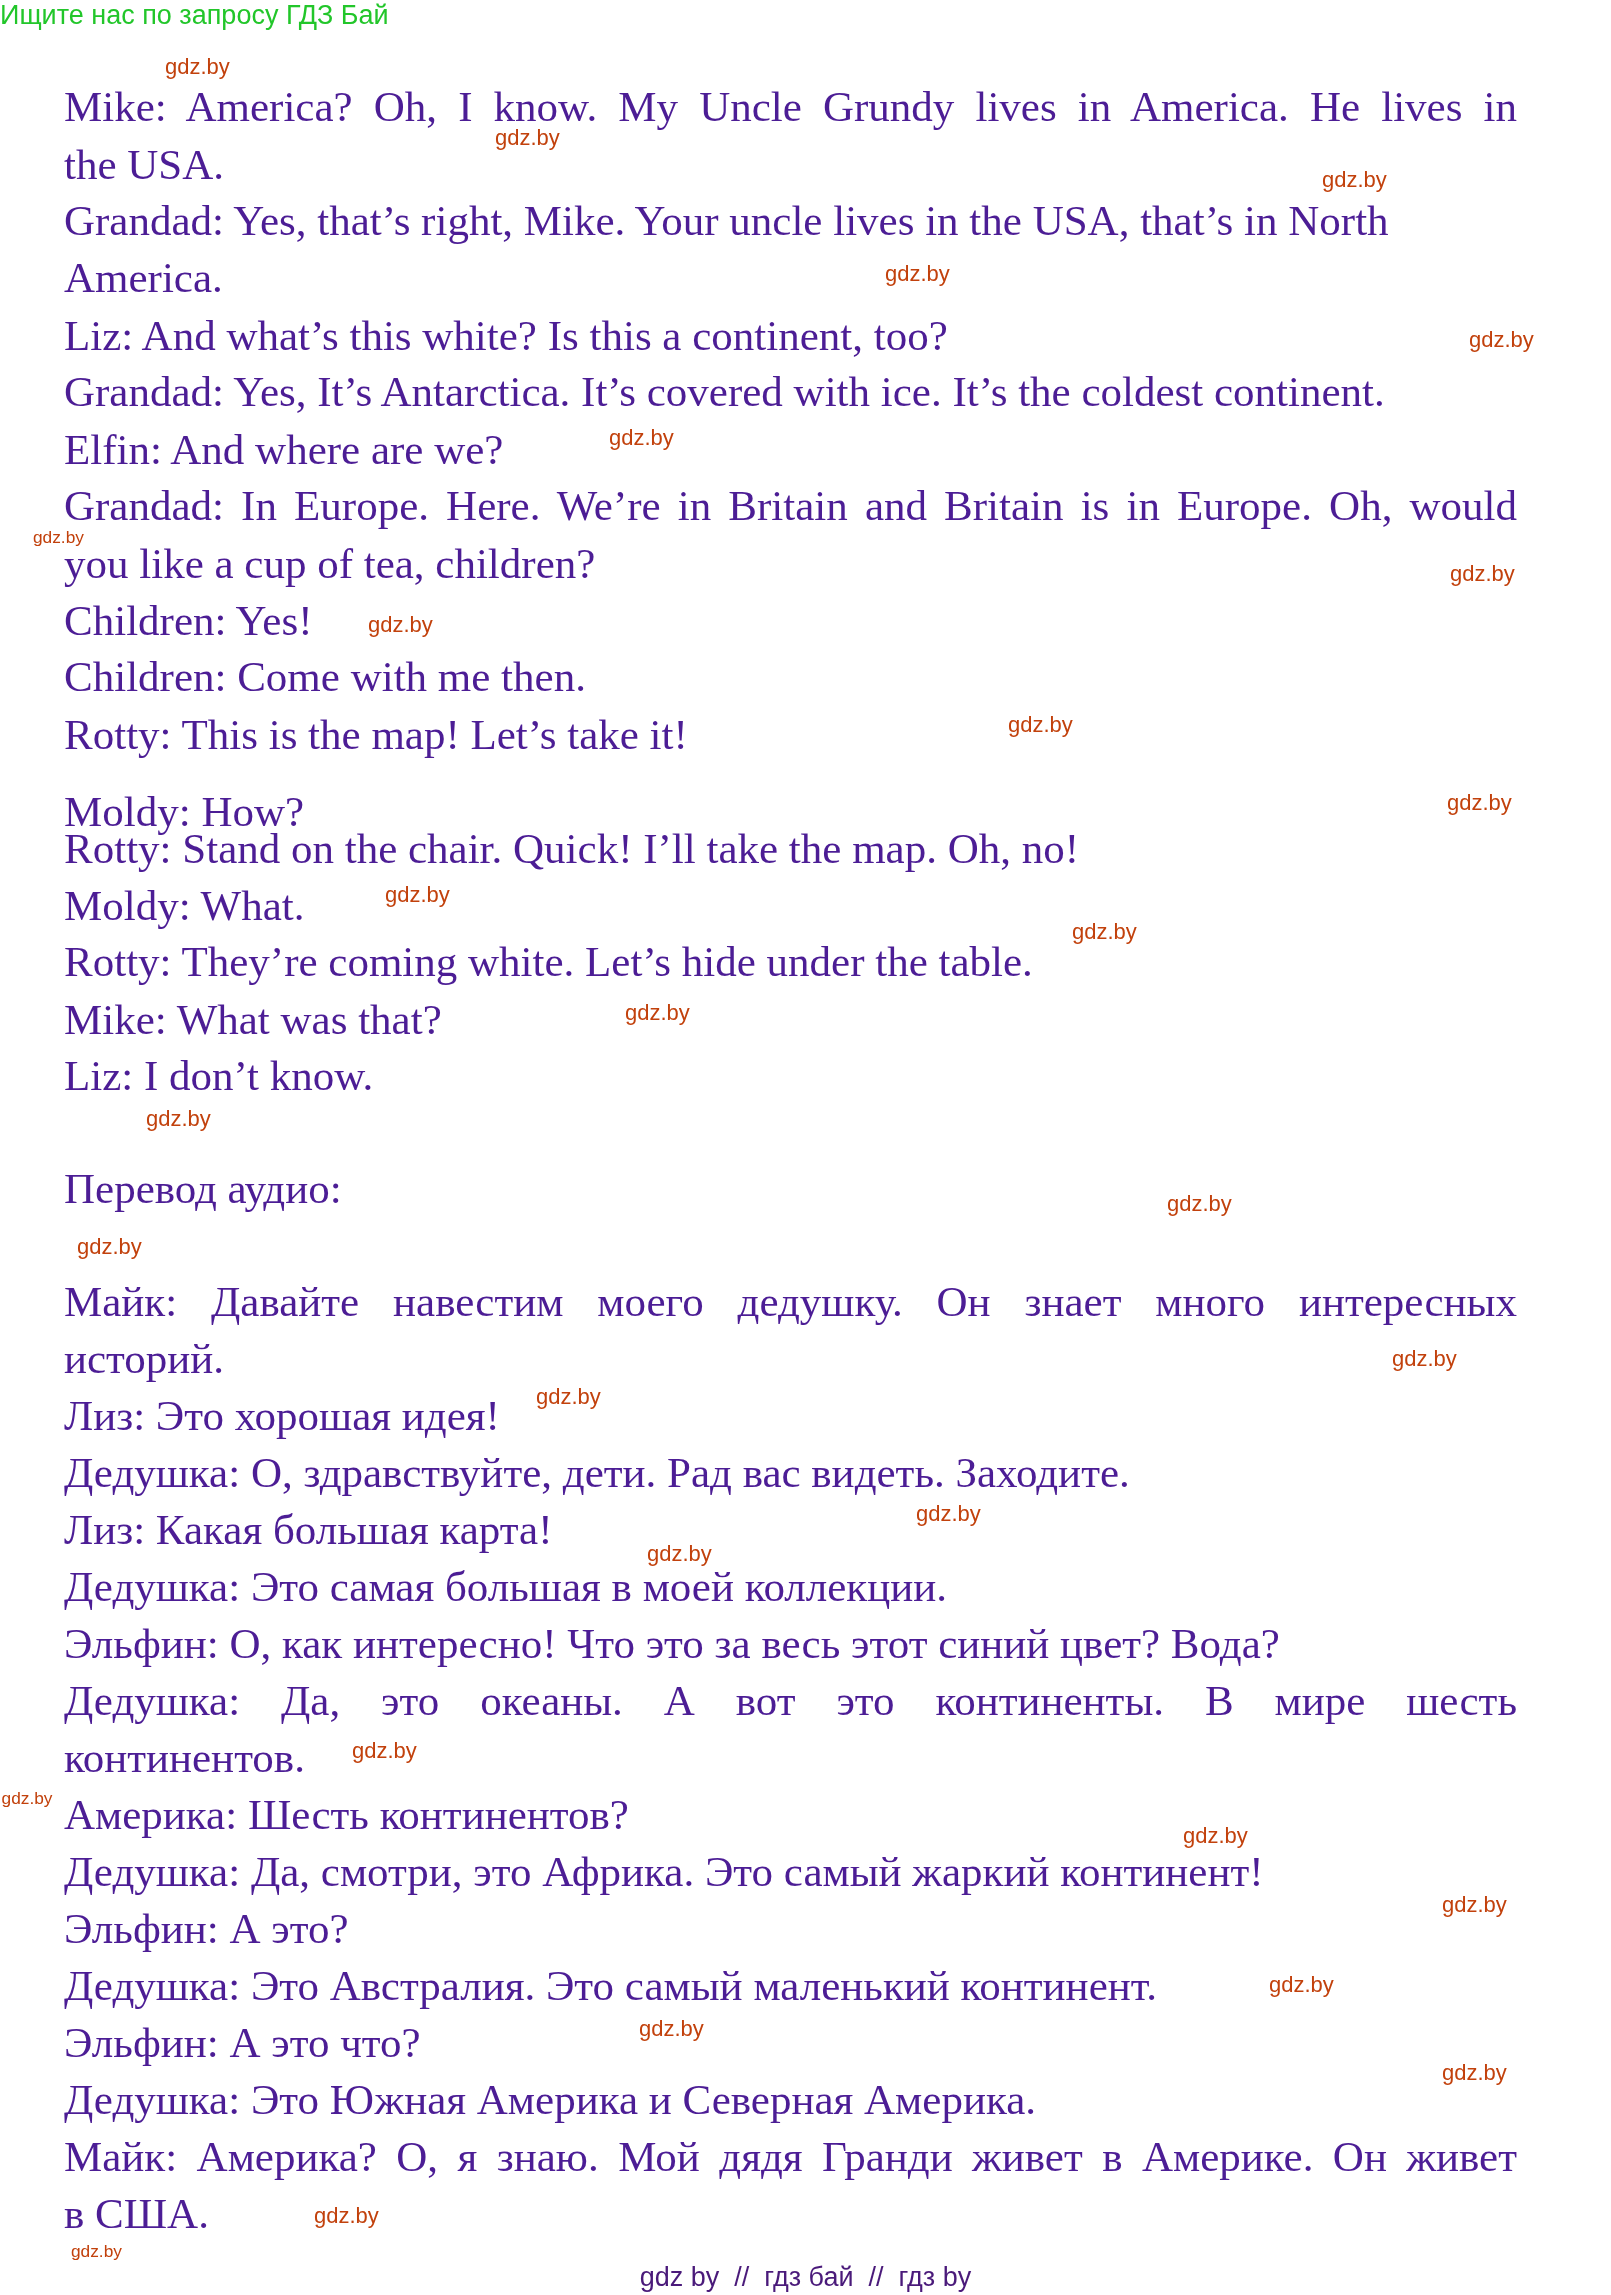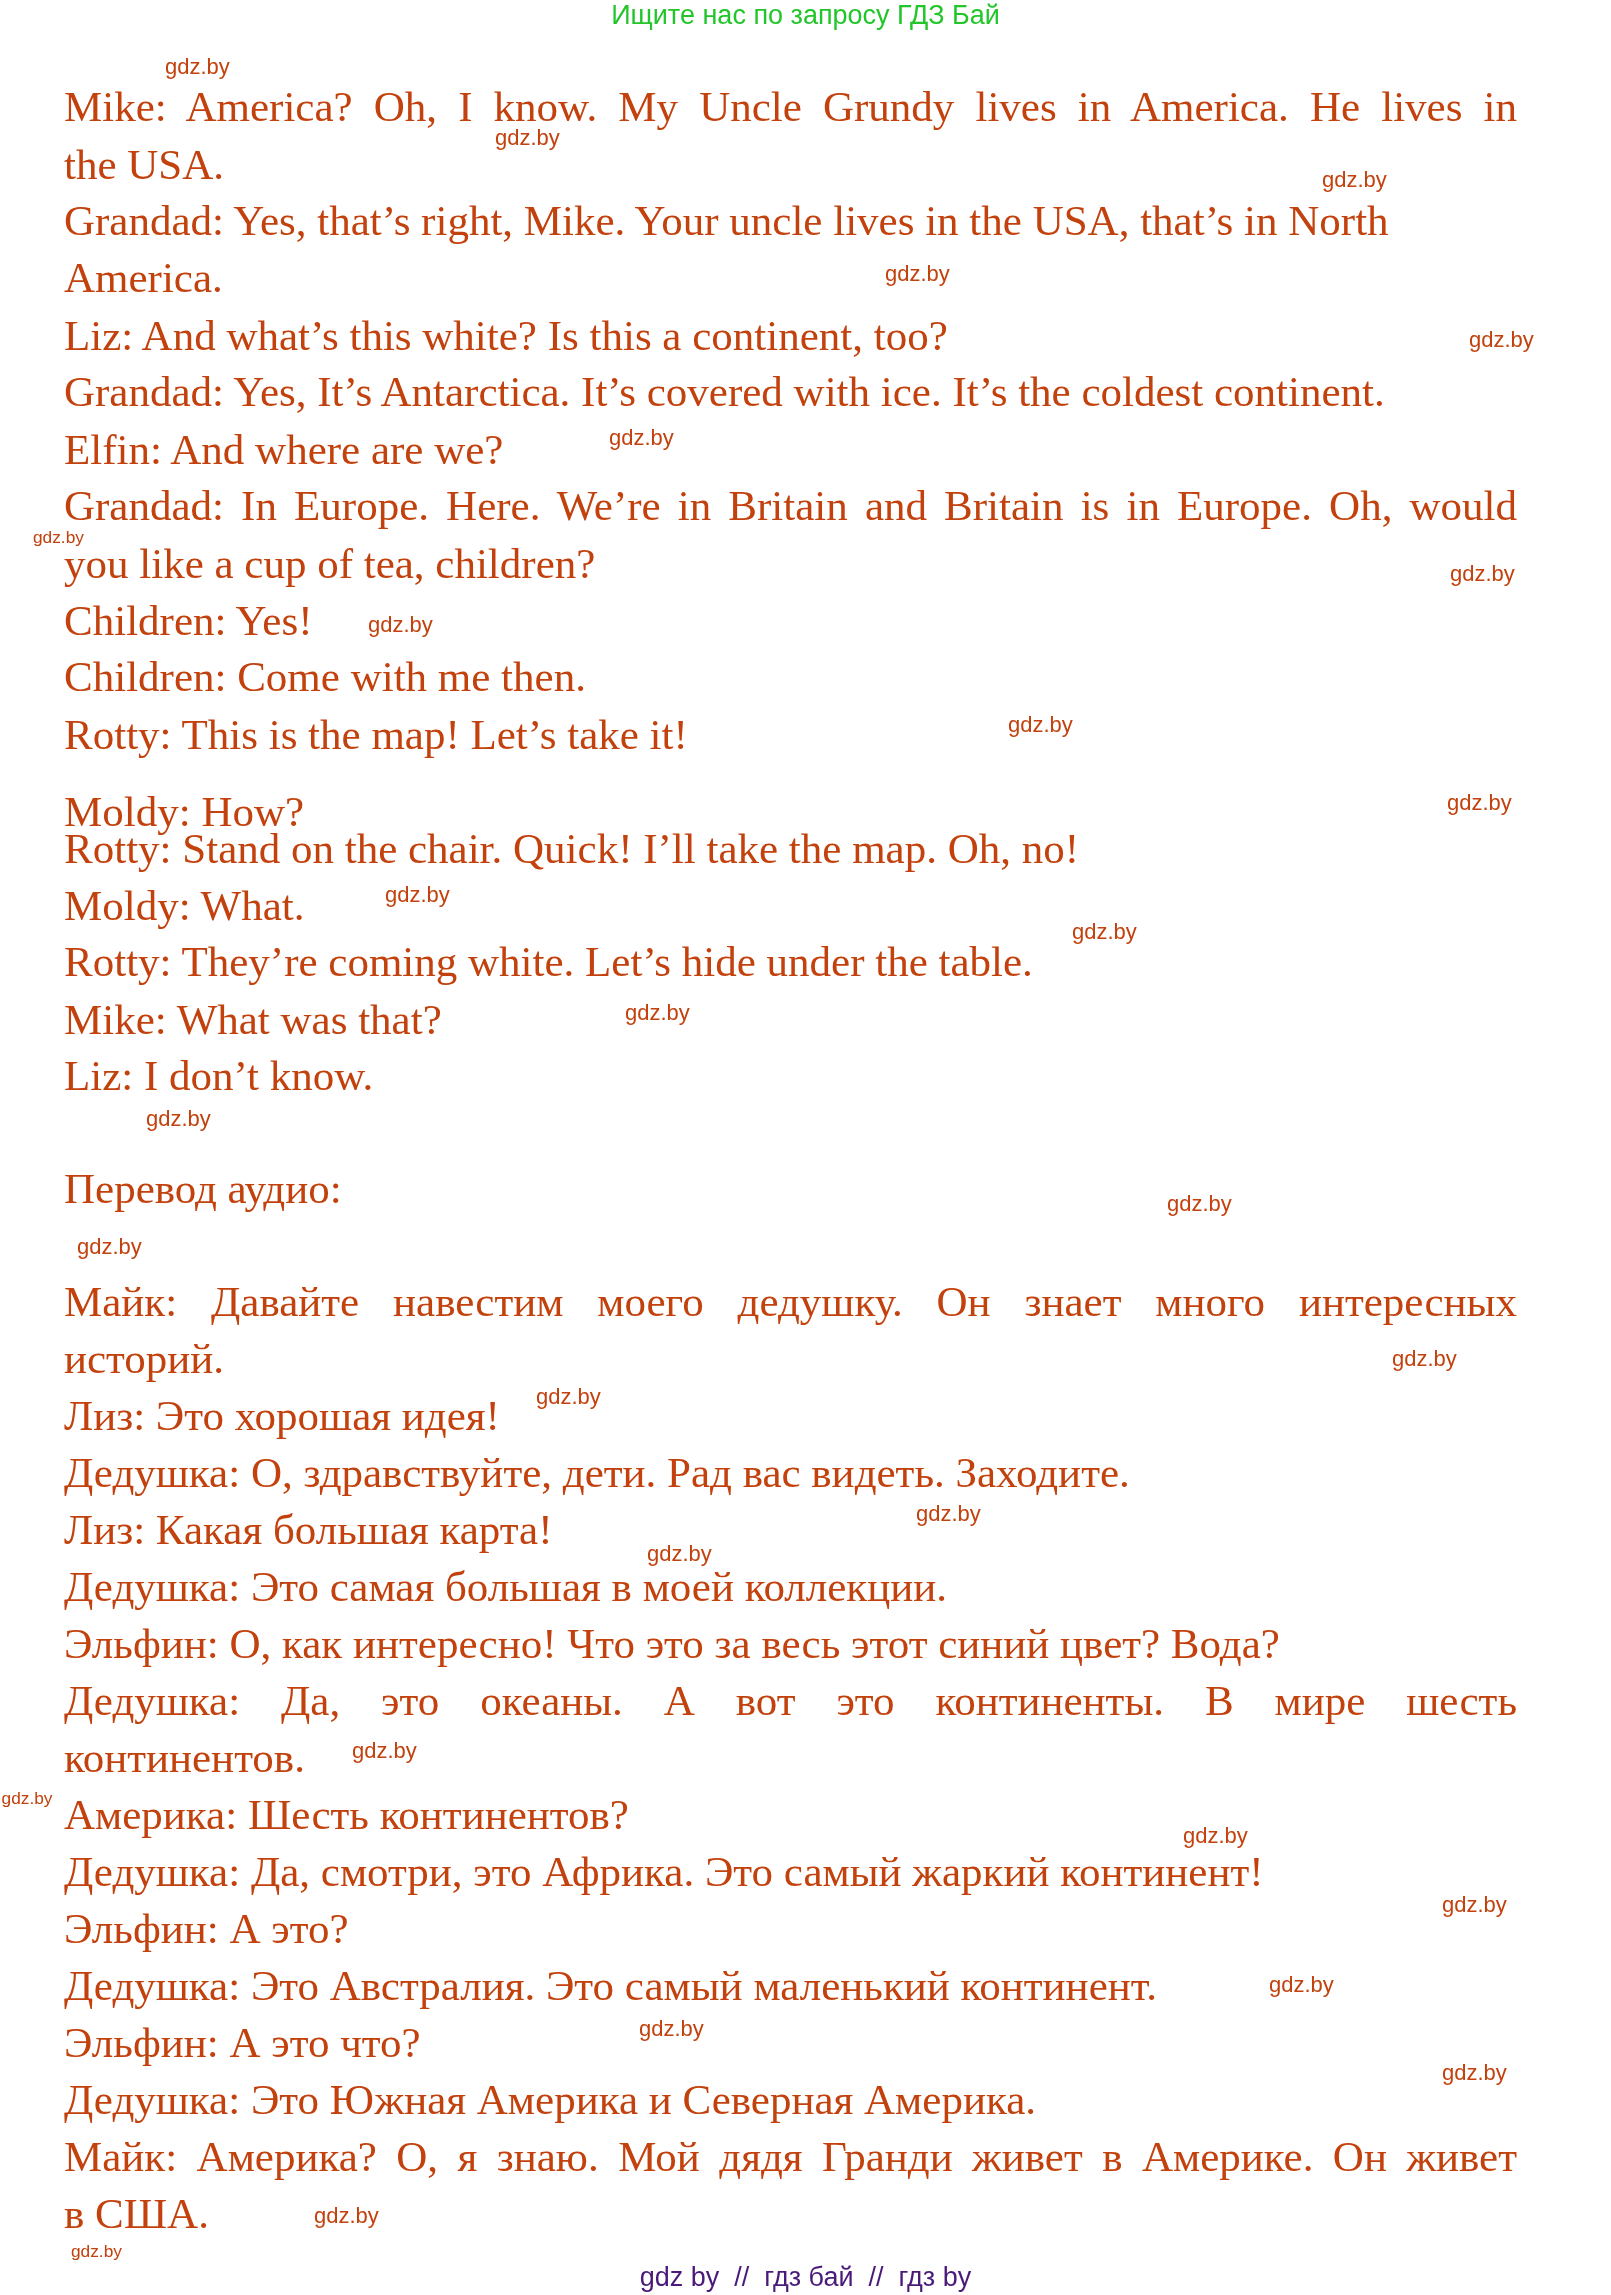--- a/index.html
+++ b/index.html
@@ -1,30 +1,30 @@
 <!DOCTYPE html>
 <html style="font-size:12.6px"><head>
 <meta charset="utf-8">
 <style>
   html, body { margin: 0; padding: 0; background: #ffffff; }
   body { width: 1611px; height: 2295px; position: relative; overflow: hidden; }
   .header {
     position: absolute; left: 0; top: 0; width: 1611px; height: 31px;
-    text-align: center; font-family: "Liberation Sans", "DejaVu Sans", sans-serif;
+    font-family: "Liberation Sans", "DejaVu Sans", sans-serif;
     font-size: 27px; line-height: 30px; color: #22c62a;
   }
   .footer {
     position: absolute; left: 0; top: 2262px; width: 1611px; height: 34px;
     text-align: center; font-family: "Liberation Sans", "DejaVu Sans", sans-serif;
     font-size: 27px; line-height: 31px; color: #4a1a7a; white-space: pre;
   }
   .line {
     position: absolute; left: 64px;
     font-family: "Liberation Serif", "DejaVu Serif", serif;
-    font-size: 43px; line-height: 47px; color: #c2410c; white-space: nowrap;
+    font-size: 43px; line-height: 47px; color: #4c1d95; white-space: nowrap;
   }
   .line.justify {
     width: 1453px; text-align: justify; text-align-last: justify; white-space: normal;
   }
   .wm {
     position: absolute; font-family: "Liberation Sans", "DejaVu Sans", sans-serif;
     font-size: 22px; line-height: 23.6px; color: #c2410c; white-space: nowrap;
   }
   .wm.small { font-size: 17.3px; }
 </style>

